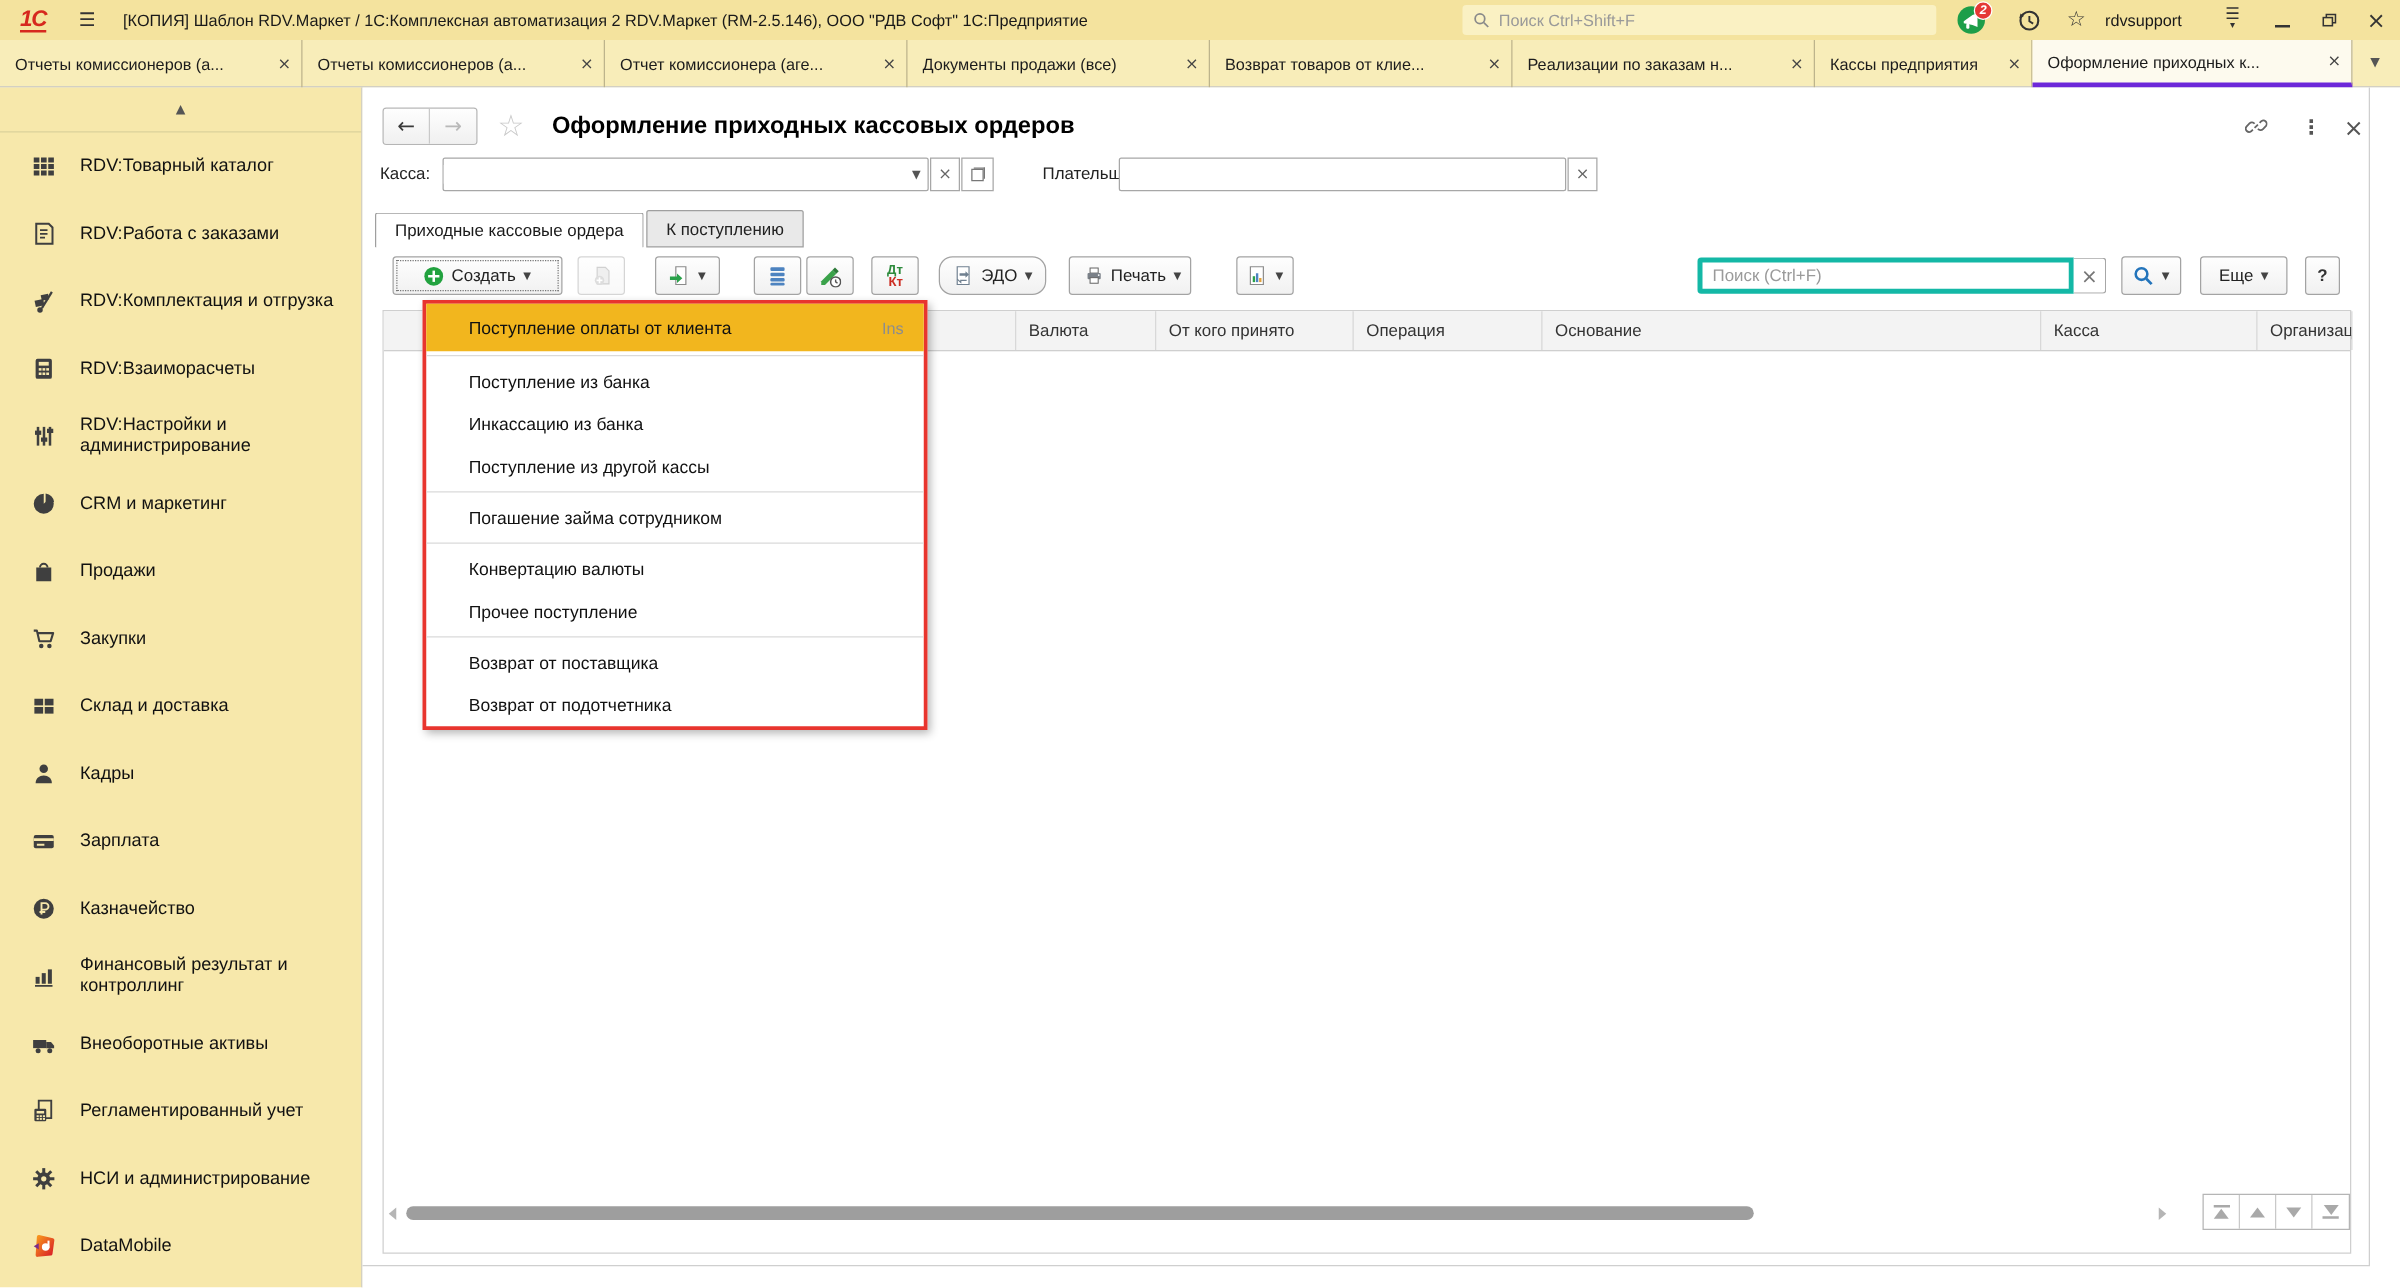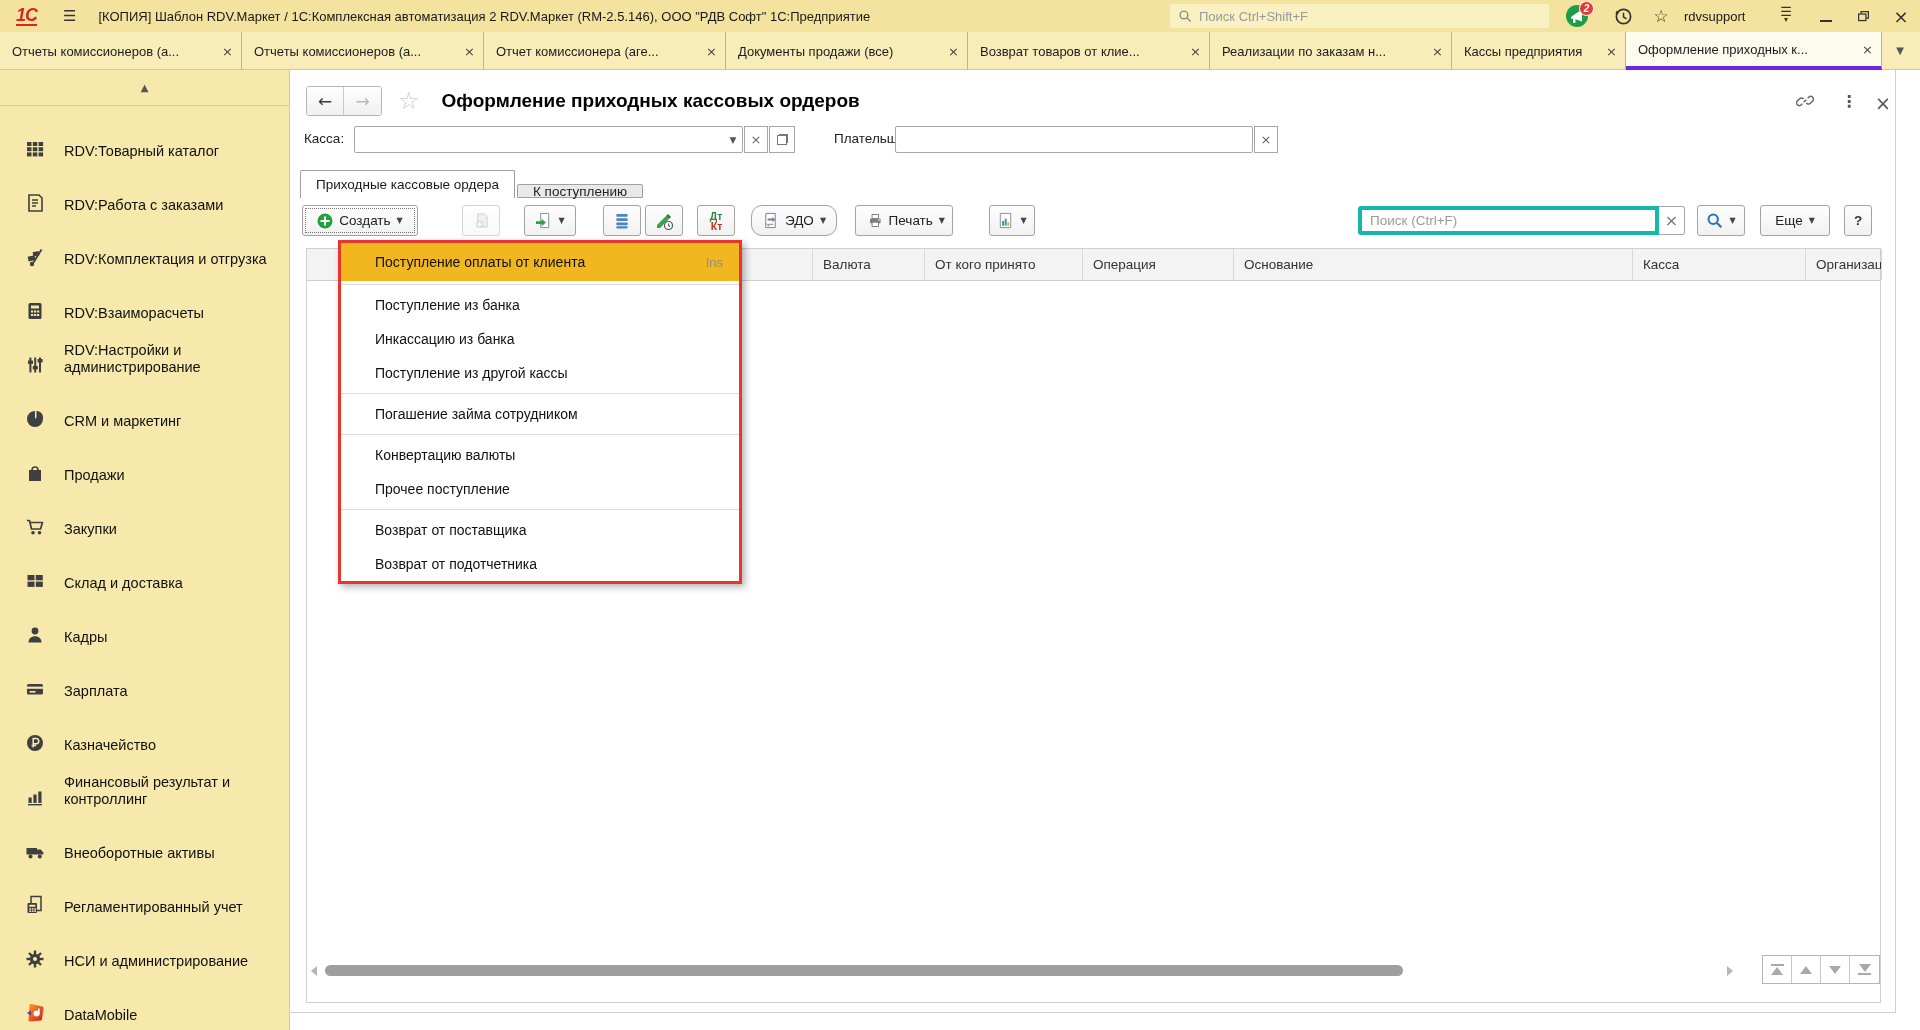--- a/index.html
+++ b/index.html
@@ -31,21 +31,21 @@
   #tabbar { position:absolute; left:0; top:32px; width:1920px; height:38px; background:#f8edb9; border-bottom:1px solid #c6c6c6; display:flex; }
   .tab { height:38px; display:flex; align-items:center; padding:0 8px 0 12px; font-size:13px; color:#1c1c1c; border-right:1px solid #bdb48c; position:relative; }
   .tab .tab-label { flex:1; overflow:hidden; white-space:nowrap; }
   .tab .tab-close { margin-left:7px; color:#444; font-size:13px; cursor:default; }
   .tab.active { background:#fdfaee; border-bottom:4px solid #6d28d9; }
   #tab-overflow { width:36px; display:flex; align-items:center; justify-content:center; color:#555; font-size:10px; }
 
   
   #sidebar { position:absolute; left:0; top:70px; width:290px; height:960px; background:#f7e8ab; border-right:1px solid #c9c9c9; }
   #sb-collapse { height:36px; display:flex; align-items:center; justify-content:center; color:#555; font-size:10px; border-bottom:1px solid #dcd19c; }
-  .sb-item { height:54px; display:flex; align-items:flex-end; padding:0 14px 0 24px; font-size:14.5px; line-height:17px; color:#111; cursor:default; }
+  .sb-item { height:54px; display:flex; align-items:center; padding:0 14px 0 24px; font-size:14.5px; line-height:17px; color:#111; cursor:default; }
   .sb-item .sb-ic { width:22px; height:22px; margin-right:18px; flex-shrink:0; display:flex; align-items:center; justify-content:center; }
   .sb-item .sb-label { flex:1; }
 
   
   #content { position:absolute; left:290px; top:70px; width:1630px; height:960px; background:#fff; }
   .form-right-border { position:absolute; left:1605px; top:0; height:942px; border-left:1px solid #cfcfcf; }
   .form-bottom-border { position:absolute; left:0; top:942px; width:1606px; border-top:1px solid #cfcfcf; }
 
   
   #nav-row { position:absolute; left:16px; top:16px; height:30px; display:flex; align-items:center; }
@@ -71,28 +71,28 @@
   #kassa-clear { left:454px; width:24px; } #kassa-open { left:479px; width:26px; }
   #payer-clear { left:964px; width:24px; }
   .open-ic { position:relative; width:11px; height:11px; }
   .open-ic:before { content:""; position:absolute; left:0; bottom:0; width:8px; height:8px; border:1.4px solid #777; }
   .open-ic:after { content:""; position:absolute; right:0; top:0; width:8px; height:8px; border:1.4px solid #777; border-left:none; border-bottom:none; }
 
   
   #inner-tabs { position:absolute; left:10px; top:100px; height:28px; display:flex; align-items:flex-end; }
   .itab { height:28px; display:flex; align-items:center; padding:0 15px; font-size:13.5px; border:1px solid #9f9f9f; border-radius:2px 2px 0 0; }
   .itab.active { background:#fff; border-bottom:none; z-index:2; }
-  .itab.inactive { background:#e9e9e9; height:14px; margin-left:2px; color:#222; }
+  .itab.inactive { background:#e9e9e9; height:30px; margin-left:2px; color:#222; }
 
   
   #toolbar { position:absolute; left:0; top:133px; height:38px; width:1606px; }
   .tbtn { position:absolute; top:2px; height:31px; border:1px solid #a3a3a3; border-radius:3px; background:linear-gradient(#fefefe,#f1f1f1); display:flex; align-items:center; justify-content:center; gap:6px; font-size:13.5px; color:#222; padding:0 7px; }
   .tbtn .car { font-size:8px; color:#444; }
   .tbtn.disabled { opacity:.45; }
-  #btn-create { left:12px; width:116px; outline:1px dotted #777; outline-offset:-4px; }
+  #btn-create { left:24px; width:136px; outline:1px dotted #777; outline-offset:-4px; }
   #btn-copy { left:172px; width:38px; }
   #btn-basedon { left:234px; width:52px; }
   #btn-list { left:313px; width:38px; }
   #btn-pencil { left:355px; width:38px; }
   #btn-dtkt { left:407px; width:38px; }
   #btn-edo { left:461px; width:86px;border-radius:11px; }
   #btn-print { left:565px; width:98px;padding-left:12px; }
   #btn-report { left:699px; width:46px; }
   .dtkt { display:flex; flex-direction:column; line-height:10px; font-size:10.5px; font-weight:bold; }
   .dtkt .dt { color:#2e8b3d; align-self:flex-start; } .dtkt .kt { color:#cc2d23; align-self:flex-end; }

